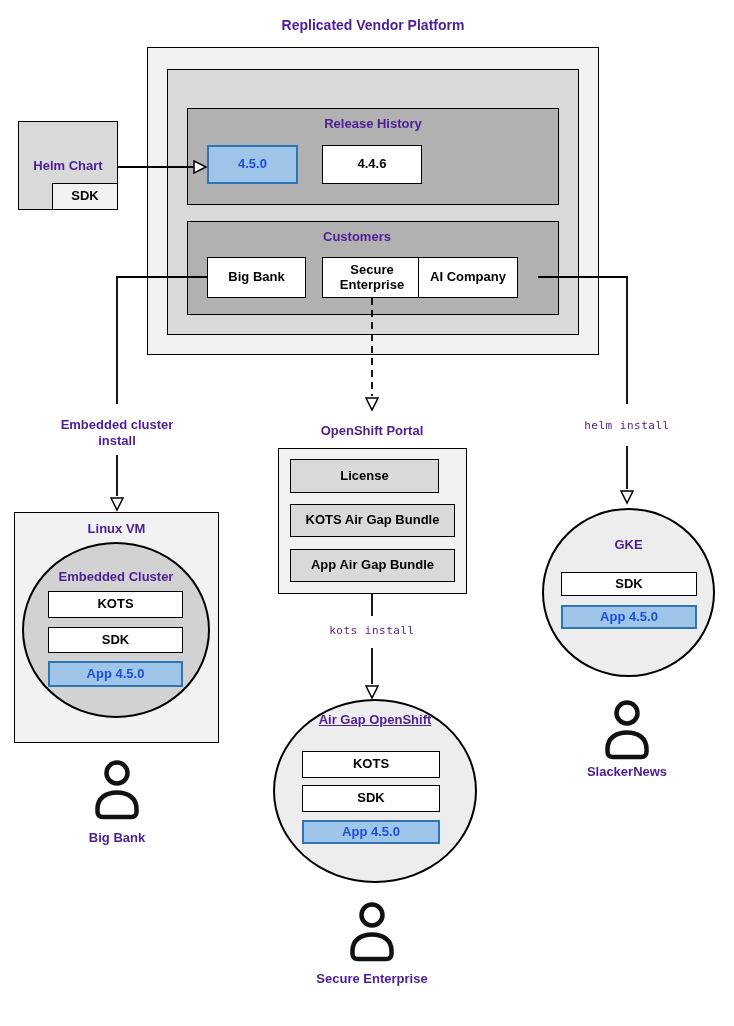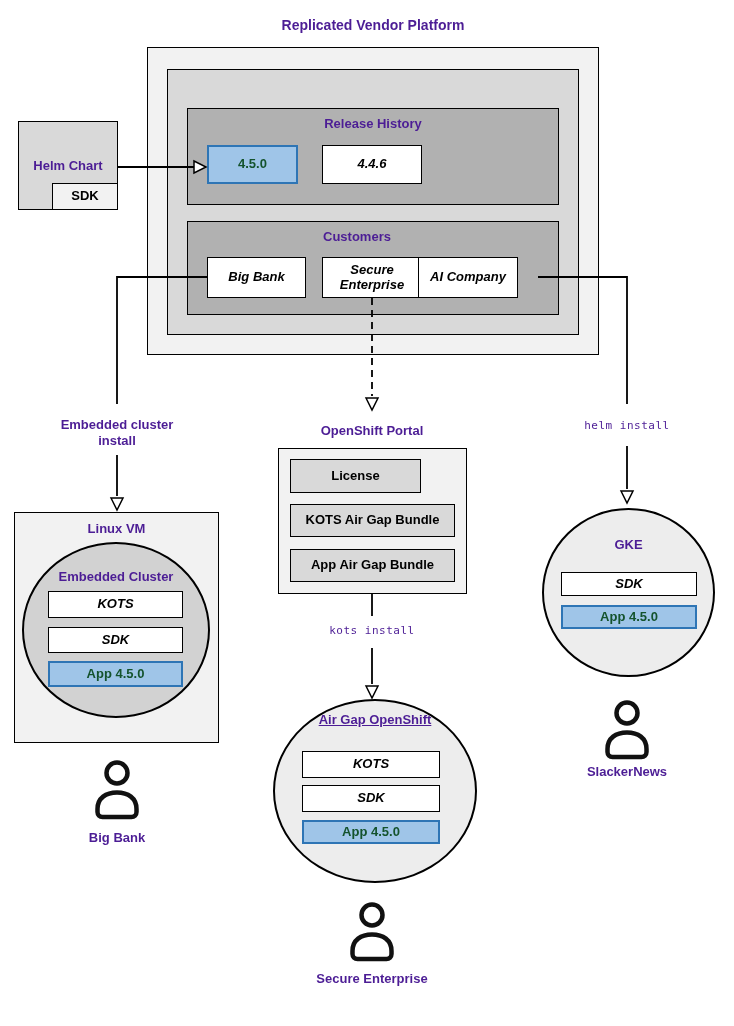--- a/index.html
+++ b/index.html
@@ -2,24 +2,24 @@
 <html><head>
 <meta charset="utf-8">
 <style>
   html,body{margin:0;padding:0;background:#fff;}
   #stage{position:relative;width:734px;height:1026px;background:#fff;
     font-family:"Liberation Sans",sans-serif;overflow:hidden;}
   .box{position:absolute;box-sizing:border-box;border:1.5px solid #000;}
   .fill-light{background:#F2F2F2;}
   .fill-mid{background:#D9D9D9;}
   .fill-dark{background:#B1B1B1;}
-  .fill-white{background:#FFFFFF;font-style:italic;}
+  .fill-white{background:#FFFFFF;}
   .cell{display:flex;align-items:center;justify-content:center;text-align:center;
     font-weight:bold;font-size:13px;color:#000;line-height:1.15;}
-  .blue{background:#9FC5E8;border:2px solid #2E75B5;color:#14532d;}
+  .blue{background:#9FC5E8;border:2px solid #2E75B5;color:#1d4ed8;}
   .lbl{position:absolute;font-weight:bold;font-size:13px;color:#4c1d95;text-align:center;line-height:1.2;}
   .title{font-size:14px;}
   .mono{font-family:"DejaVu Sans Mono",monospace;font-size:11px;font-weight:normal;letter-spacing:0.5px;}
   .circle{position:absolute;box-sizing:border-box;border:2px solid #000;border-radius:50%;}
   .c-mid{background:#D2D2D2;}
   .c-light{background:#EDEDED;}
   svg.overlay{position:absolute;left:0;top:0;width:734px;height:1026px;pointer-events:none;}
   .person{position:absolute;}
 </style>
 </head>
@@ -46,21 +46,21 @@
   <div class="box fill-mid" style="left:18px;top:121px;width:100px;height:89px;"></div>
   <div class="lbl" style="left:18px;top:158px;width:100px;">Helm Chart</div>
   <div class="box cell fill-light" style="left:52px;top:183px;width:66px;height:27px;">SDK</div>
 
   <div class="lbl" style="left:52px;top:417px;width:130px;">Embedded cluster install</div>
   <div class="lbl mono" style="left:547px;top:419px;width:160px;">helm install</div>
   <div class="lbl mono" style="left:292px;top:624px;width:160px;">kots install</div>
 
   <div class="lbl" style="left:292px;top:423px;width:160px;">OpenShift Portal</div>
   <div class="box fill-light" style="left:278px;top:448px;width:189px;height:146px;"></div>
-  <div class="box cell fill-mid" style="left:290px;top:459px;width:131px;height:34px;">License</div>
+  <div class="box cell fill-mid" style="left:290px;top:459px;width:149px;height:34px;">License</div>
   <div class="box cell fill-mid" style="left:290px;top:504px;width:165px;height:33px;">KOTS Air Gap Bundle</div>
   <div class="box cell fill-mid" style="left:290px;top:549px;width:165px;height:33px;">App Air Gap Bundle</div>
 
   <div class="box fill-light" style="left:14px;top:512px;width:205px;height:231px;"></div>
   <div class="lbl" style="left:14px;top:521px;width:205px;">Linux VM</div>
   <div class="circle c-mid" style="left:22px;top:542px;width:188px;height:176px;"></div>
   <div class="lbl" style="left:22px;top:569px;width:188px;">Embedded Cluster</div>
   <div class="box cell fill-white" style="left:48px;top:591px;width:135px;height:27px;">KOTS</div>
   <div class="box cell fill-white" style="left:48px;top:627px;width:135px;height:26px;">SDK</div>
   <div class="box cell blue" style="left:48px;top:661px;width:135px;height:26px;">App 4.5.0</div>

